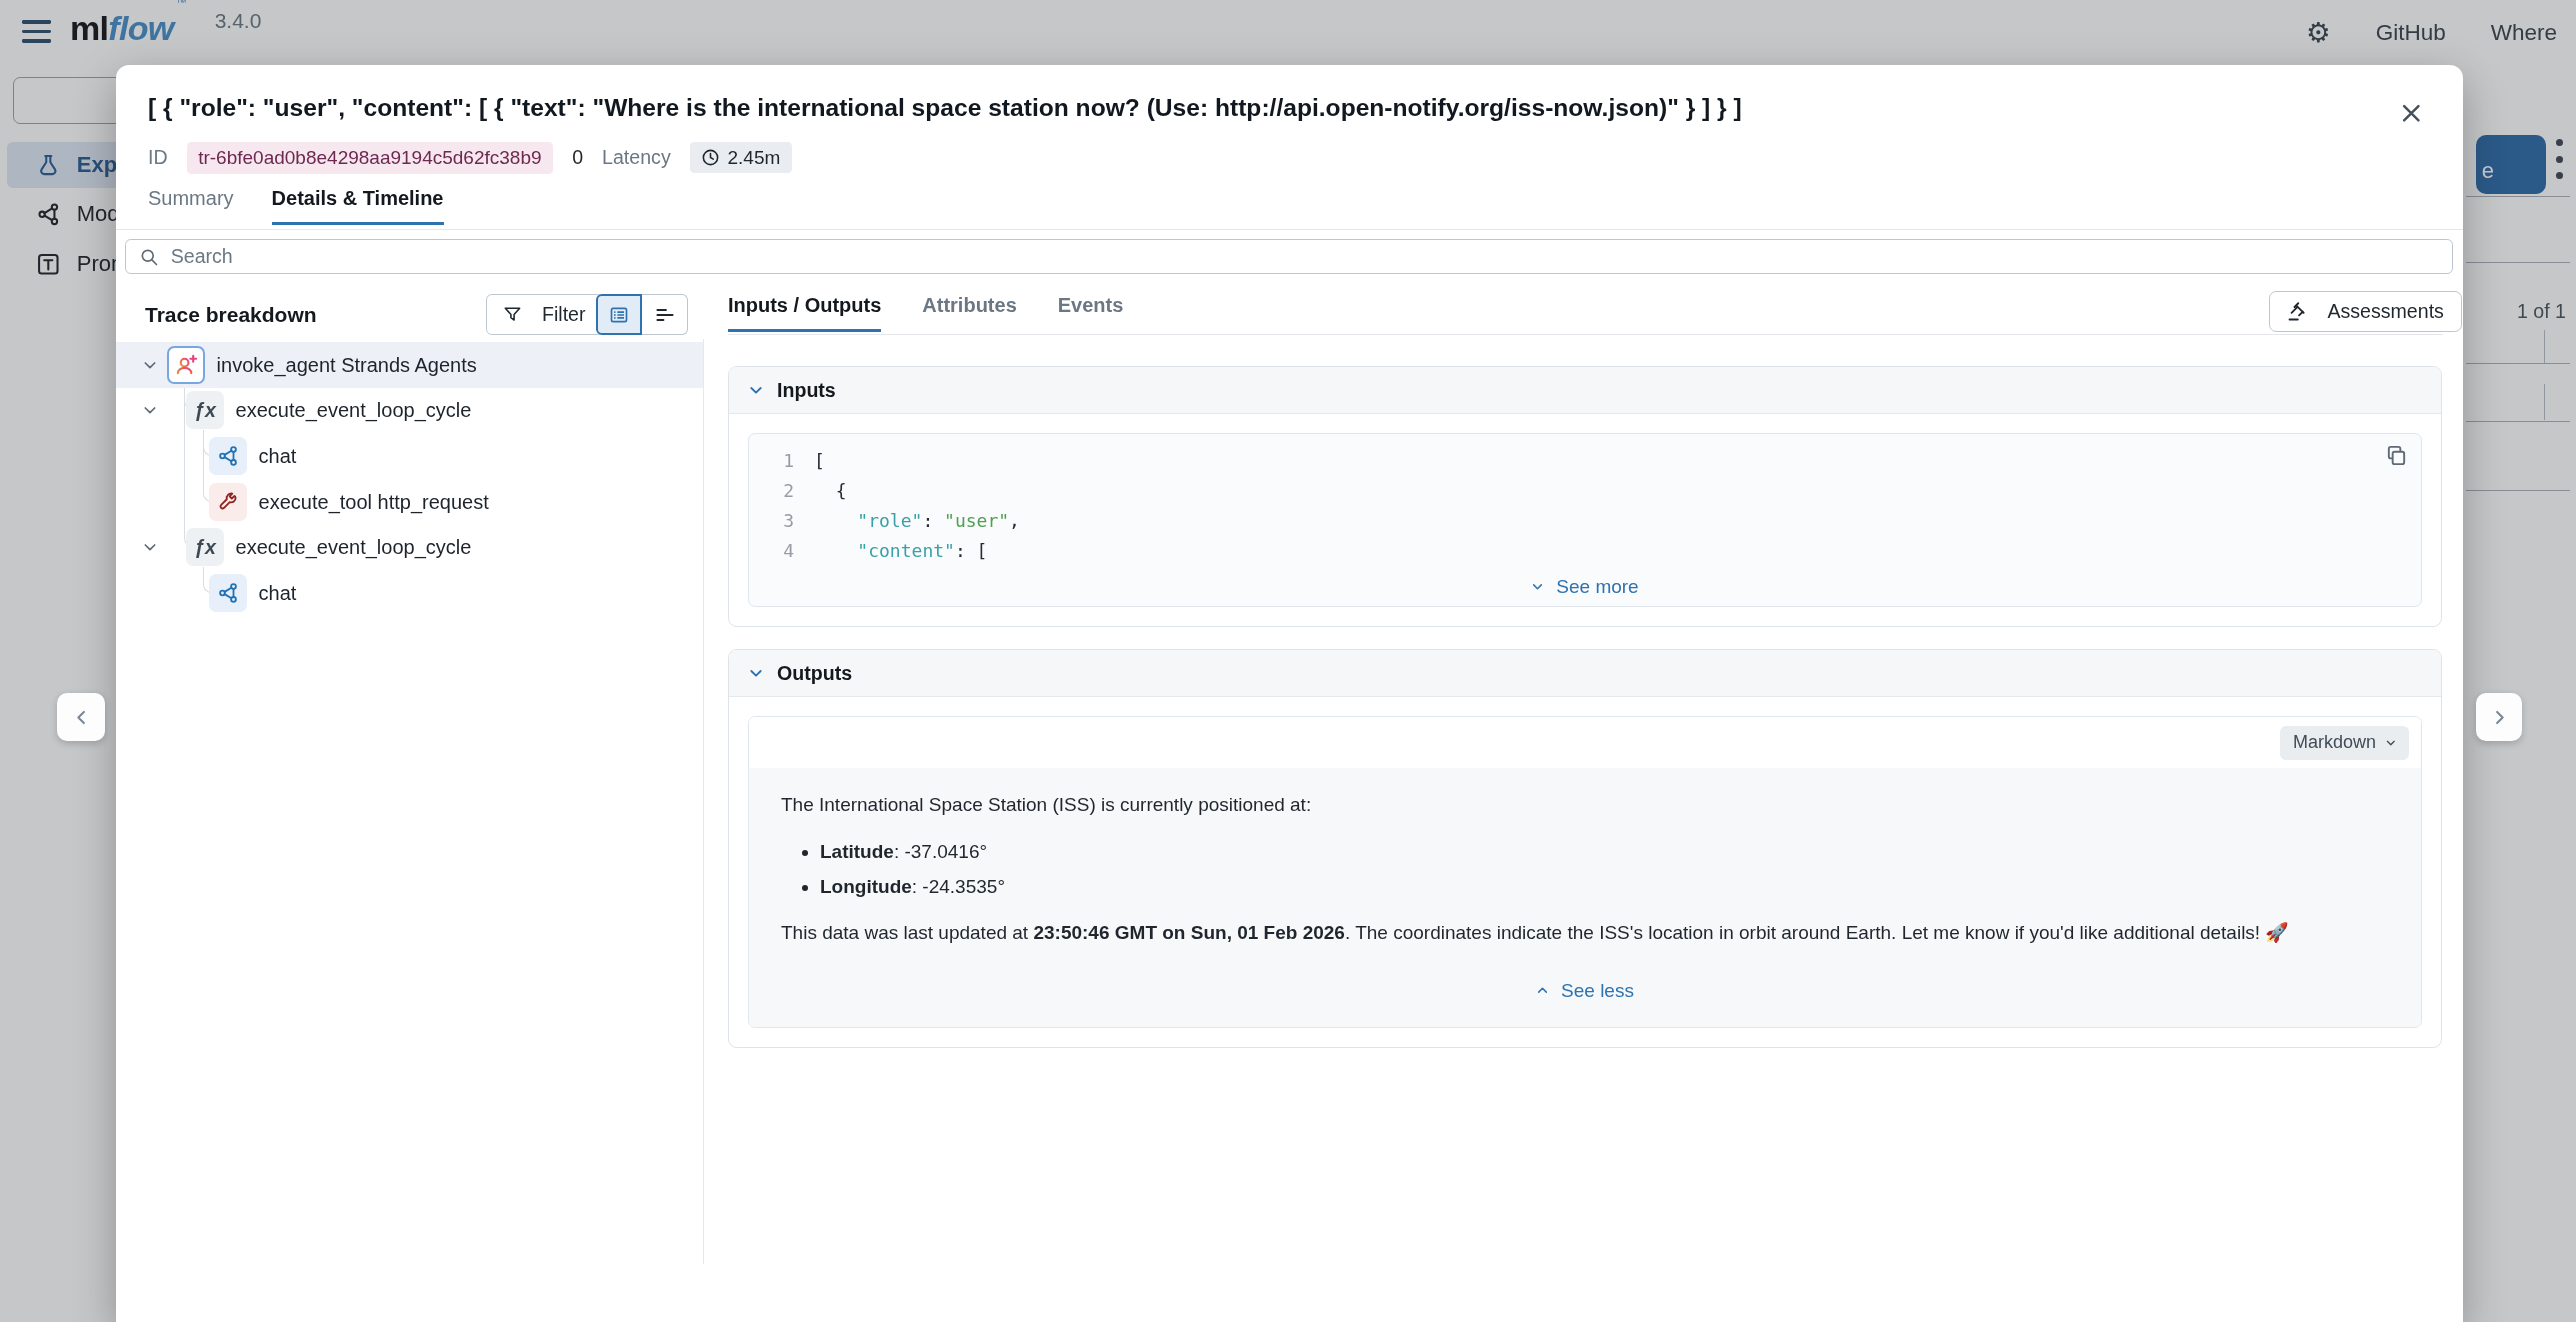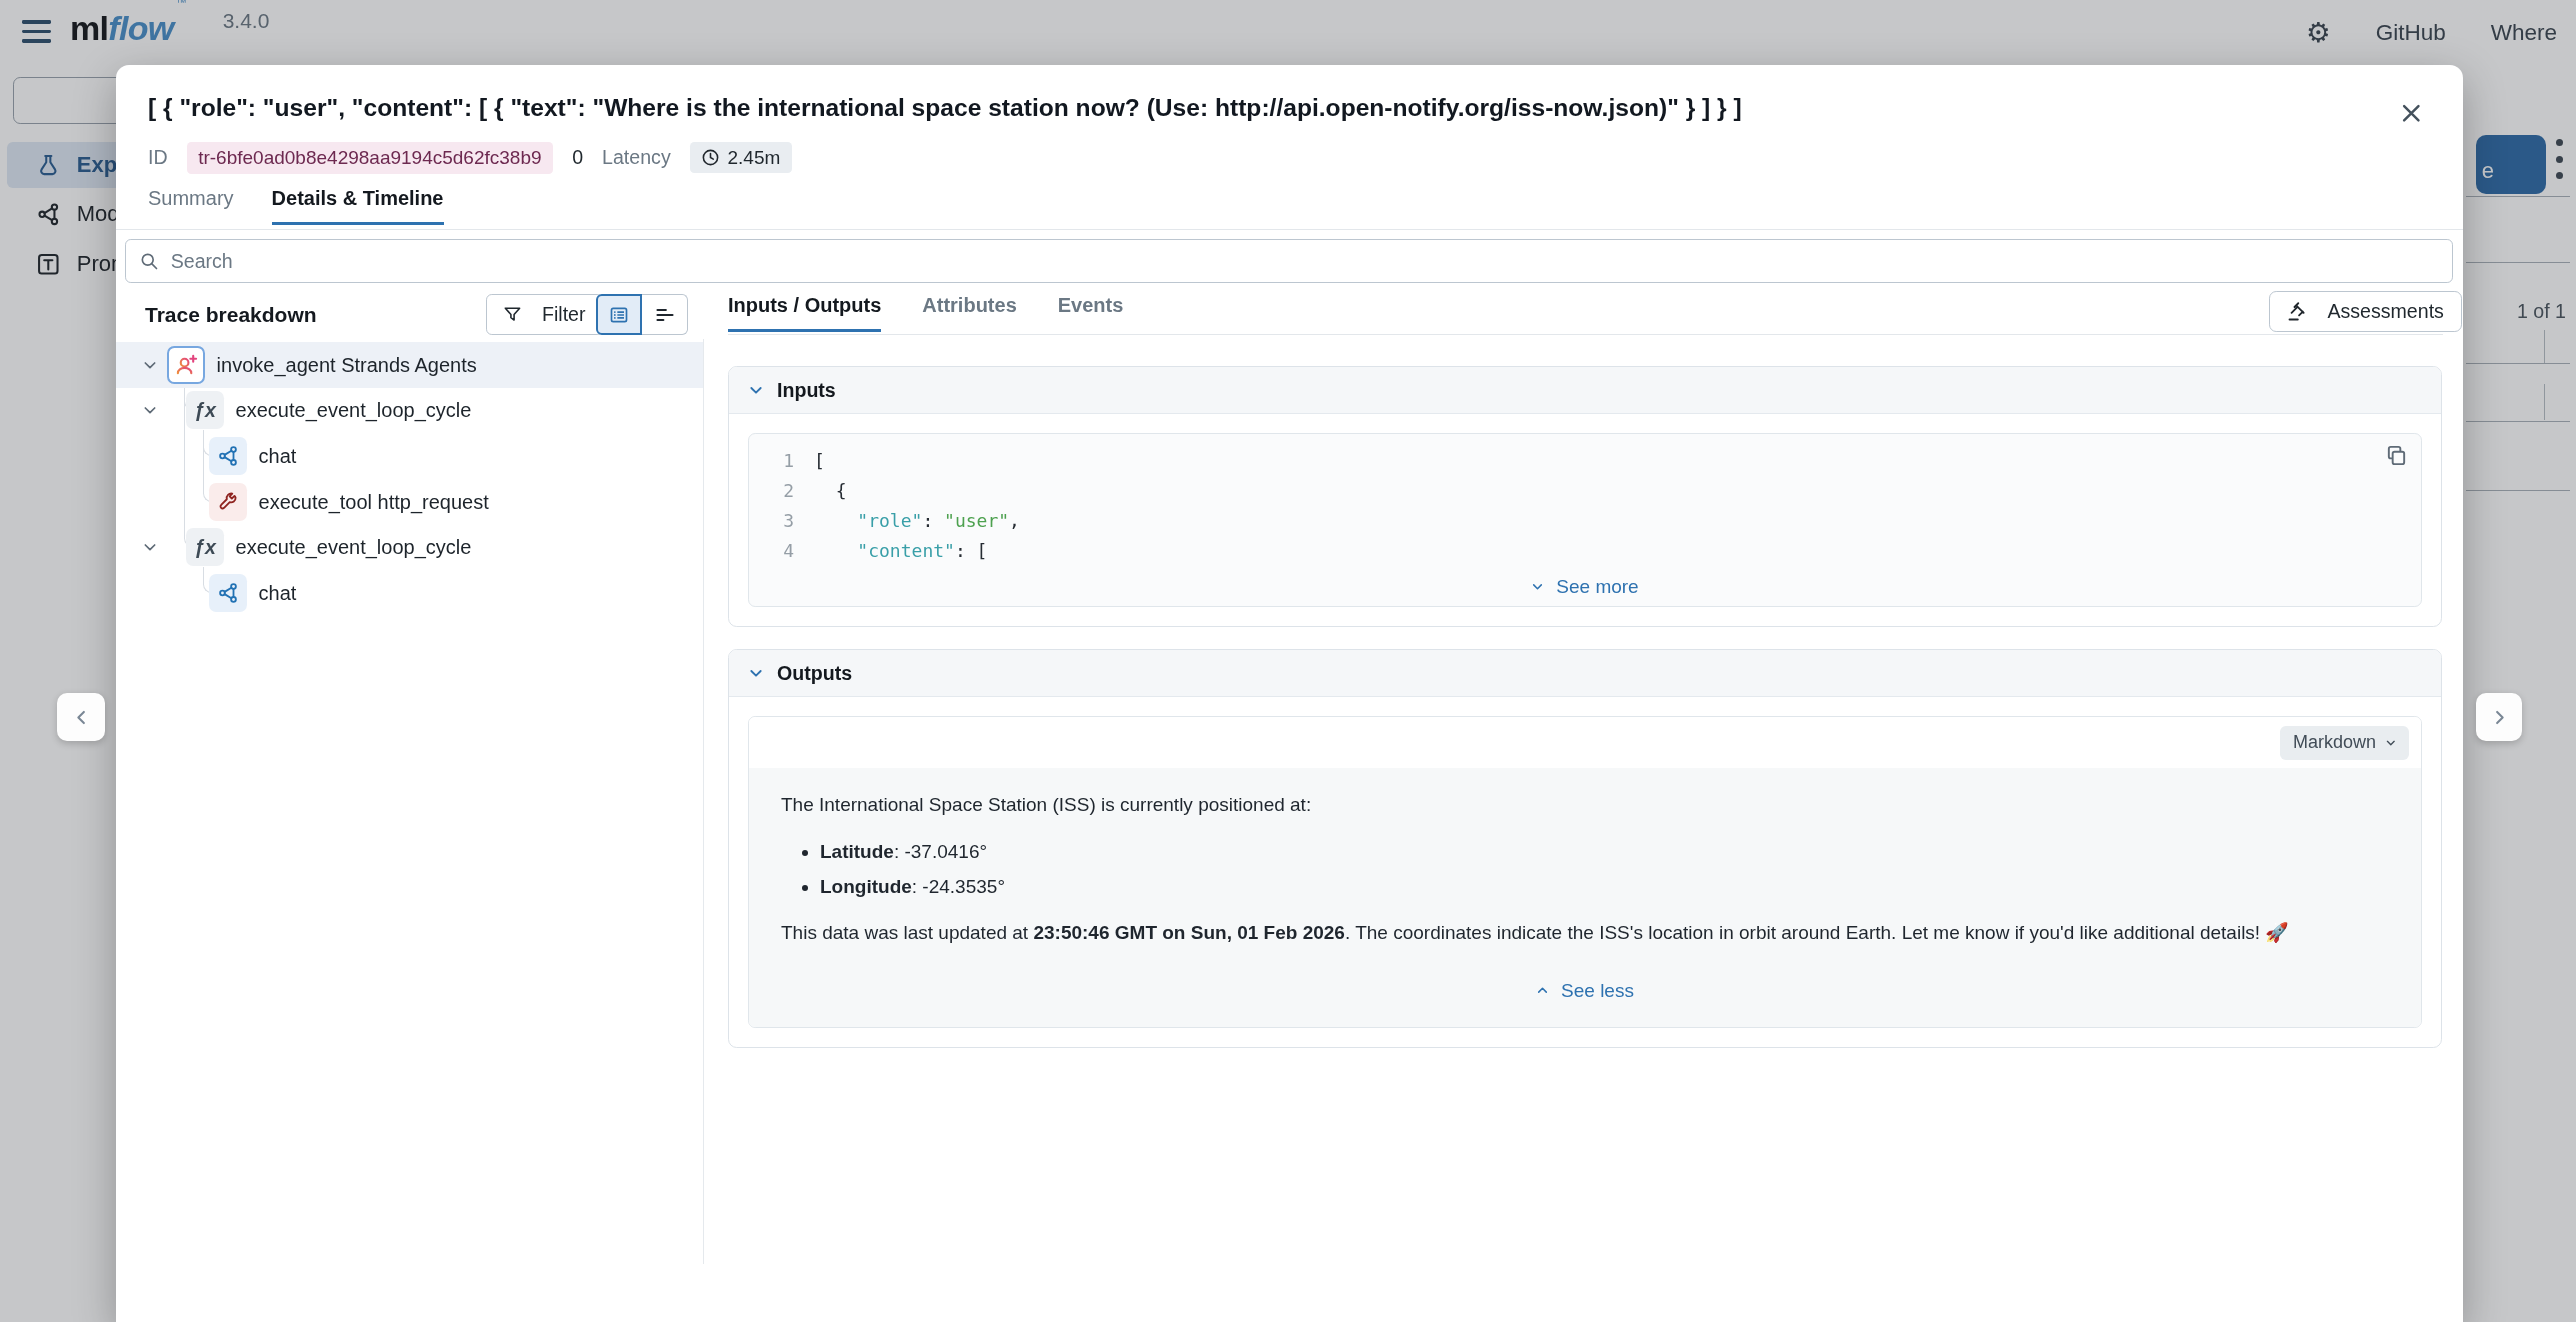--- a/index.html
+++ b/index.html
@@ -5,21 +5,21 @@
   html,body{margin:0;padding:0;background:#fff;}
   .stage{position:relative;width:2576px;height:1323px;overflow:hidden;font-family:"Liberation Sans",sans-serif;background:#fff;}
   
   .navbar{position:absolute;left:0;top:0;width:2576px;height:65px;background:#fff;display:flex;align-items:center;}
   .burger{position:absolute;left:22px;top:20px;width:29px;height:23px;display:flex;flex-direction:column;justify-content:space-between;cursor:pointer;}
   .burger i{display:block;height:3.6px;background:#2f506e;border-radius:1.4px;}
   .brand{position:absolute;left:70px;top:8.7px;display:flex;align-items:flex-start;font-size:34px;}
   .brand .ml{font-weight:900;color:#15181c;letter-spacing:-0.7px;}
   .brand .flow{font-style:italic;font-weight:700;color:#4a90c9;letter-spacing:-0.7px;}
   .brand .tm{font-size:11px;color:#4a90c9;margin-left:2.2px;transform:translateY(-13px);}
-  .brand .ver{font-size:21px;color:#6b7884;margin-left:36px;font-weight:500;}
+  .brand .ver{font-size:21px;color:#6b7884;margin-left:28px;font-weight:500;}
   .nav-right{position:absolute;right:19px;top:0;height:65px;display:flex;align-items:center;gap:45px;color:#3a4550;font-size:22.5px;font-weight:500;}
   .gear{font-size:27.5px;color:#3a4550;}
   
   .side-select{position:absolute;left:13px;top:77px;width:210px;height:45px;border:1.4px solid #99a3ad;border-radius:7.2px;background:#fff;}
   .side-item{position:absolute;left:7.2px;width:217px;height:46px;display:flex;align-items:center;gap:16px;padding-left:29px;box-sizing:border-box;font-size:22px;color:#20262c;border-radius:5.8px;}
   .side-item.active{background:#dfe9f4;color:#2b5e92;font-weight:600;}
   
   .bg-line{position:absolute;background:#a9b1b9;height:1.4px;}
   .bg-vline{position:absolute;background:#b7bec6;width:1.4px;}
   .bg-pagination{position:absolute;right:10px;top:300px;font-size:19.6px;color:#4b565f;}
@@ -36,21 +36,21 @@
   .m-close{position:absolute;left:2275px;top:27.5px;width:41px;height:41px;display:flex;align-items:center;justify-content:center;cursor:pointer;}
   .id-row{position:absolute;left:32px;top:75px;height:35px;display:flex;align-items:center;gap:19px;font-size:19.6px;}
   .muted{color:#6b7884;}
   .dark{color:#1f272d;}
   .id-badge{background:#f7e8f0;color:#6d2950;font-size:19px;padding:5px 11.6px;border-radius:4.3px;}
   .lat-badge{background:#e9edf1;color:#1f272d;font-size:19px;padding:4.3px 11.6px;border-radius:4.3px;display:flex;align-items:center;gap:7.2px;}
   .m-tabs{position:absolute;left:32px;top:122px;display:flex;gap:38px;font-size:20px;}
   .m-tab{padding-bottom:11.6px;color:#6b7884;font-weight:500;cursor:pointer;}
   .m-tab.active{color:#14191f;font-weight:700;border-bottom:3.6px solid #2e72b0;}
   .hdiv{position:absolute;background:#e3e7eb;height:1.4px;}
-  .m-search{position:absolute;left:8.7px;top:174px;width:2328px;height:44px;border:1.4px solid #bcc6d0;border-radius:5.8px;display:flex;align-items:center;gap:10px;padding-left:13px;box-sizing:border-box;}
+  .m-search{position:absolute;left:8.7px;top:174px;width:2328px;height:35px;border:1.4px solid #bcc6d0;border-radius:5.8px;display:flex;align-items:center;gap:10px;padding-left:13px;box-sizing:border-box;}
   .m-search input{border:none;outline:none;font-size:19.6px;color:#3a4550;flex:1;font-family:"Liberation Sans",sans-serif;background:transparent;}
   .m-search input::placeholder{color:#6b7884;}
   
   .tb-title{position:absolute;left:29px;top:238px;font-size:21px;font-weight:700;color:#14191f;}
   .btn{border:1.4px solid #bcc6d0;border-radius:5.8px;background:#fff;display:flex;align-items:center;gap:20px;font-size:19.6px;color:#1f272d;cursor:pointer;box-sizing:border-box;}
   .filter-btn{position:absolute;left:370px;top:229px;height:41px;padding:0 16px;}
   .seg{position:absolute;left:480px;top:229px;display:flex;}
   .seg-btn{width:46px;height:41px;display:flex;align-items:center;justify-content:center;box-sizing:border-box;cursor:pointer;}
   .seg-btn.sel{border:2.2px solid #2e72b0;background:#e2ecf7;border-radius:5.8px 0 0 5.8px;}
   .seg-btn.plain2{border:1.4px solid #bcc6d0;border-left:none;border-radius:0 5.8px 5.8px 0;background:#fff;}

